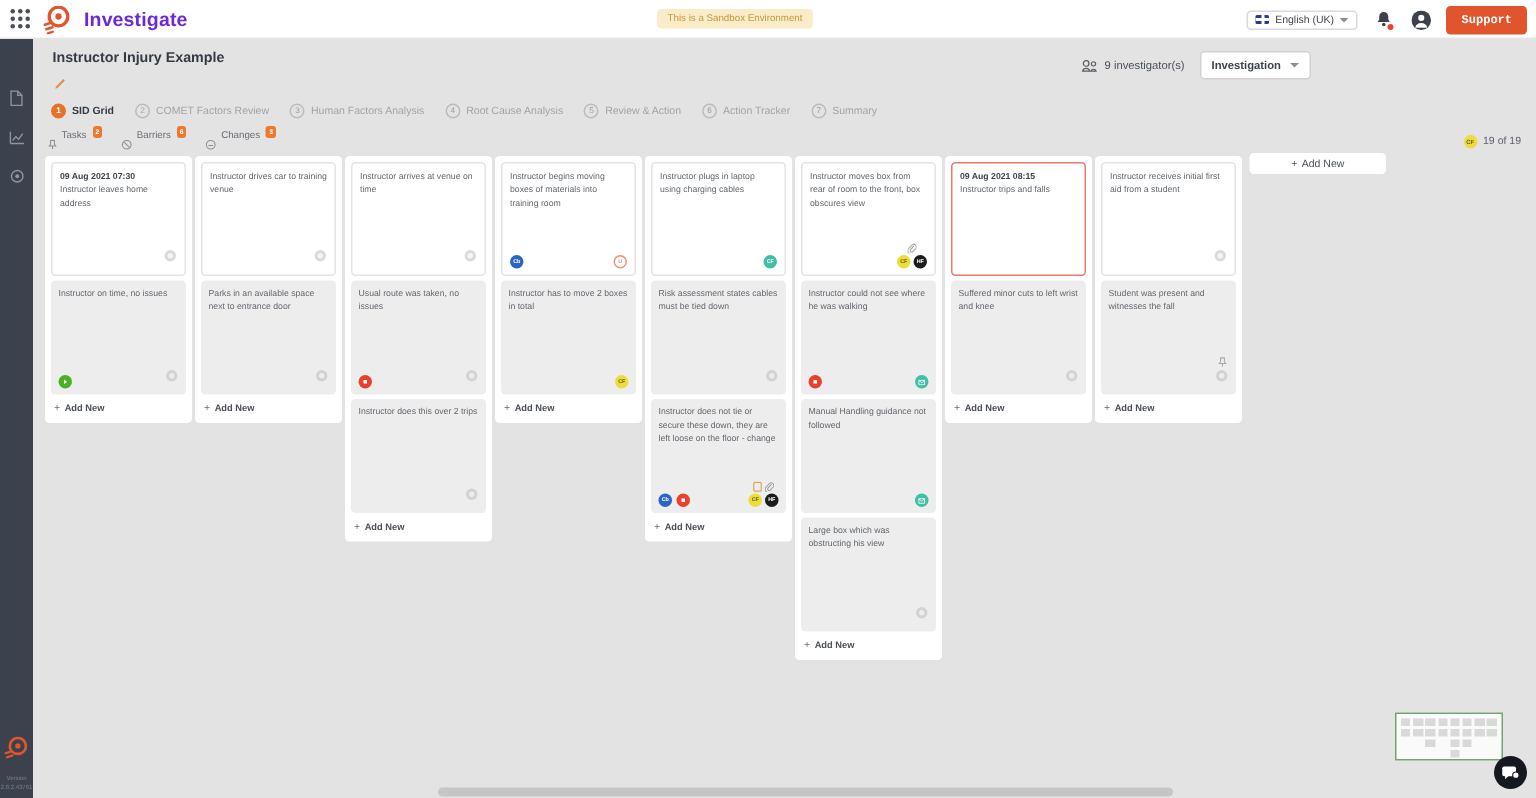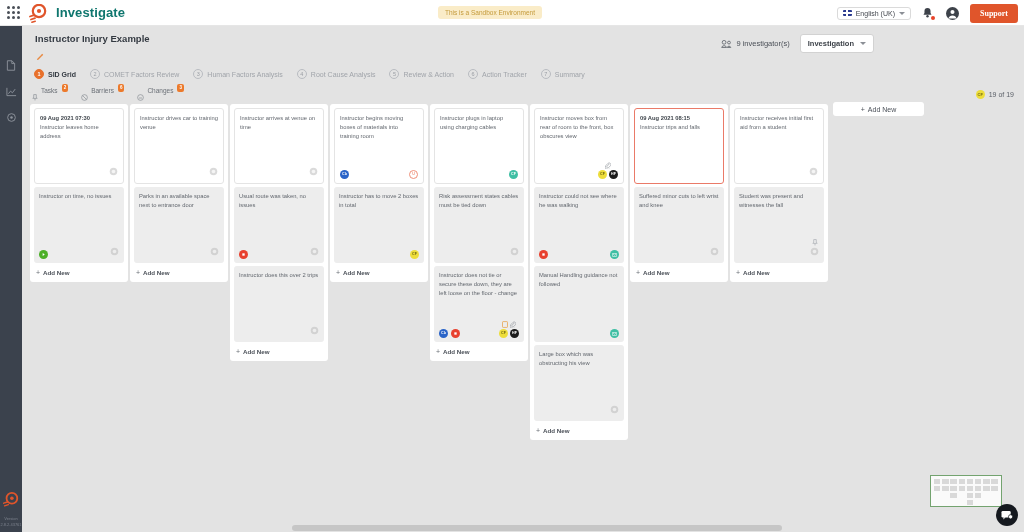--- a/index.html
+++ b/index.html
@@ -18,21 +18,21 @@
     display: flex; align-items: center; z-index: 30;
   }
   .waffle { width: 26px; display: flex; justify-content: center; align-items: center; cursor: pointer; }
   .waffle .grid { display: grid; grid-template-columns: repeat(3, 3px); grid-gap: 2px; }
   .waffle .grid i { width: 3px; height: 3px; background: #4a4f57; border-radius: 50%; display: block; }
 
   .brandmark { width: 26px; height: 22px; position: relative; }
   .brandmark svg { position: absolute; left: 2px; top: 2px; }
 
   .brandtitle {
-    font-size: 13px; font-weight: bold; color: #0f766e; letter-spacing: .1px;
+    font-size: 13px; font-weight: bold; color: #6d28d9; letter-spacing: .1px;
     margin-left: 4px;
   }
   .sandbox {
     position: absolute; left: 438px; top: 6px;
     background: #faecc8; color: #c49a3a; font-size: 6.5px;
     padding: 3px 7px; border-radius: 3px; white-space: nowrap;
   }
   .tb-right { position: absolute; right: 6px; top: 0; height: 26px; display: flex; align-items: center; gap: 9px; }
   .langsel {
     display: flex; align-items: center; gap: 4px;
@@ -43,21 +43,21 @@
     width: 9px; height: 6px; background: #2b3a8f; position: relative; border-radius: 1px; overflow: hidden;
   }
   .flag:before { content:""; position:absolute; left:0; top:2px; width:9px; height:2px; background:#fff; }
   .flag:after { content:""; position:absolute; left:3.5px; top:0; width:2px; height:6px; background:#fff; }
   .caret { width: 0; height: 0; border-left: 3px solid transparent; border-right: 3px solid transparent; border-top: 3px solid #8b8f96; }
   .iconbtn { width: 16px; height: 16px; display: flex; align-items: center; justify-content: center; cursor: pointer; position: relative; }
   .bell-dot { position: absolute; right: 1px; bottom: 1px; width: 4px; height: 4px; border-radius: 50%; background: #e8442a; }
   .support-btn {
     background: #e0552b; color: #fff; font-size: 8px; font-weight: bold;
     padding: 5px 10px; border-radius: 3px; cursor: pointer; border: none;
-    font-family: Liberation Serif, serif;
+    font-family: Liberation Mono, monospace;
     text-align: right;
   }
 
   
   .rail {
     position: absolute; left: 0; top: 26px; width: 22px; height: 506px;
     background: #3b424d; z-index: 25;
     display: flex; flex-direction: column; align-items: center;
   }
   .rail-item { width: 22px; height: 26px; display: flex; align-items: center; justify-content: center; cursor: pointer; }

